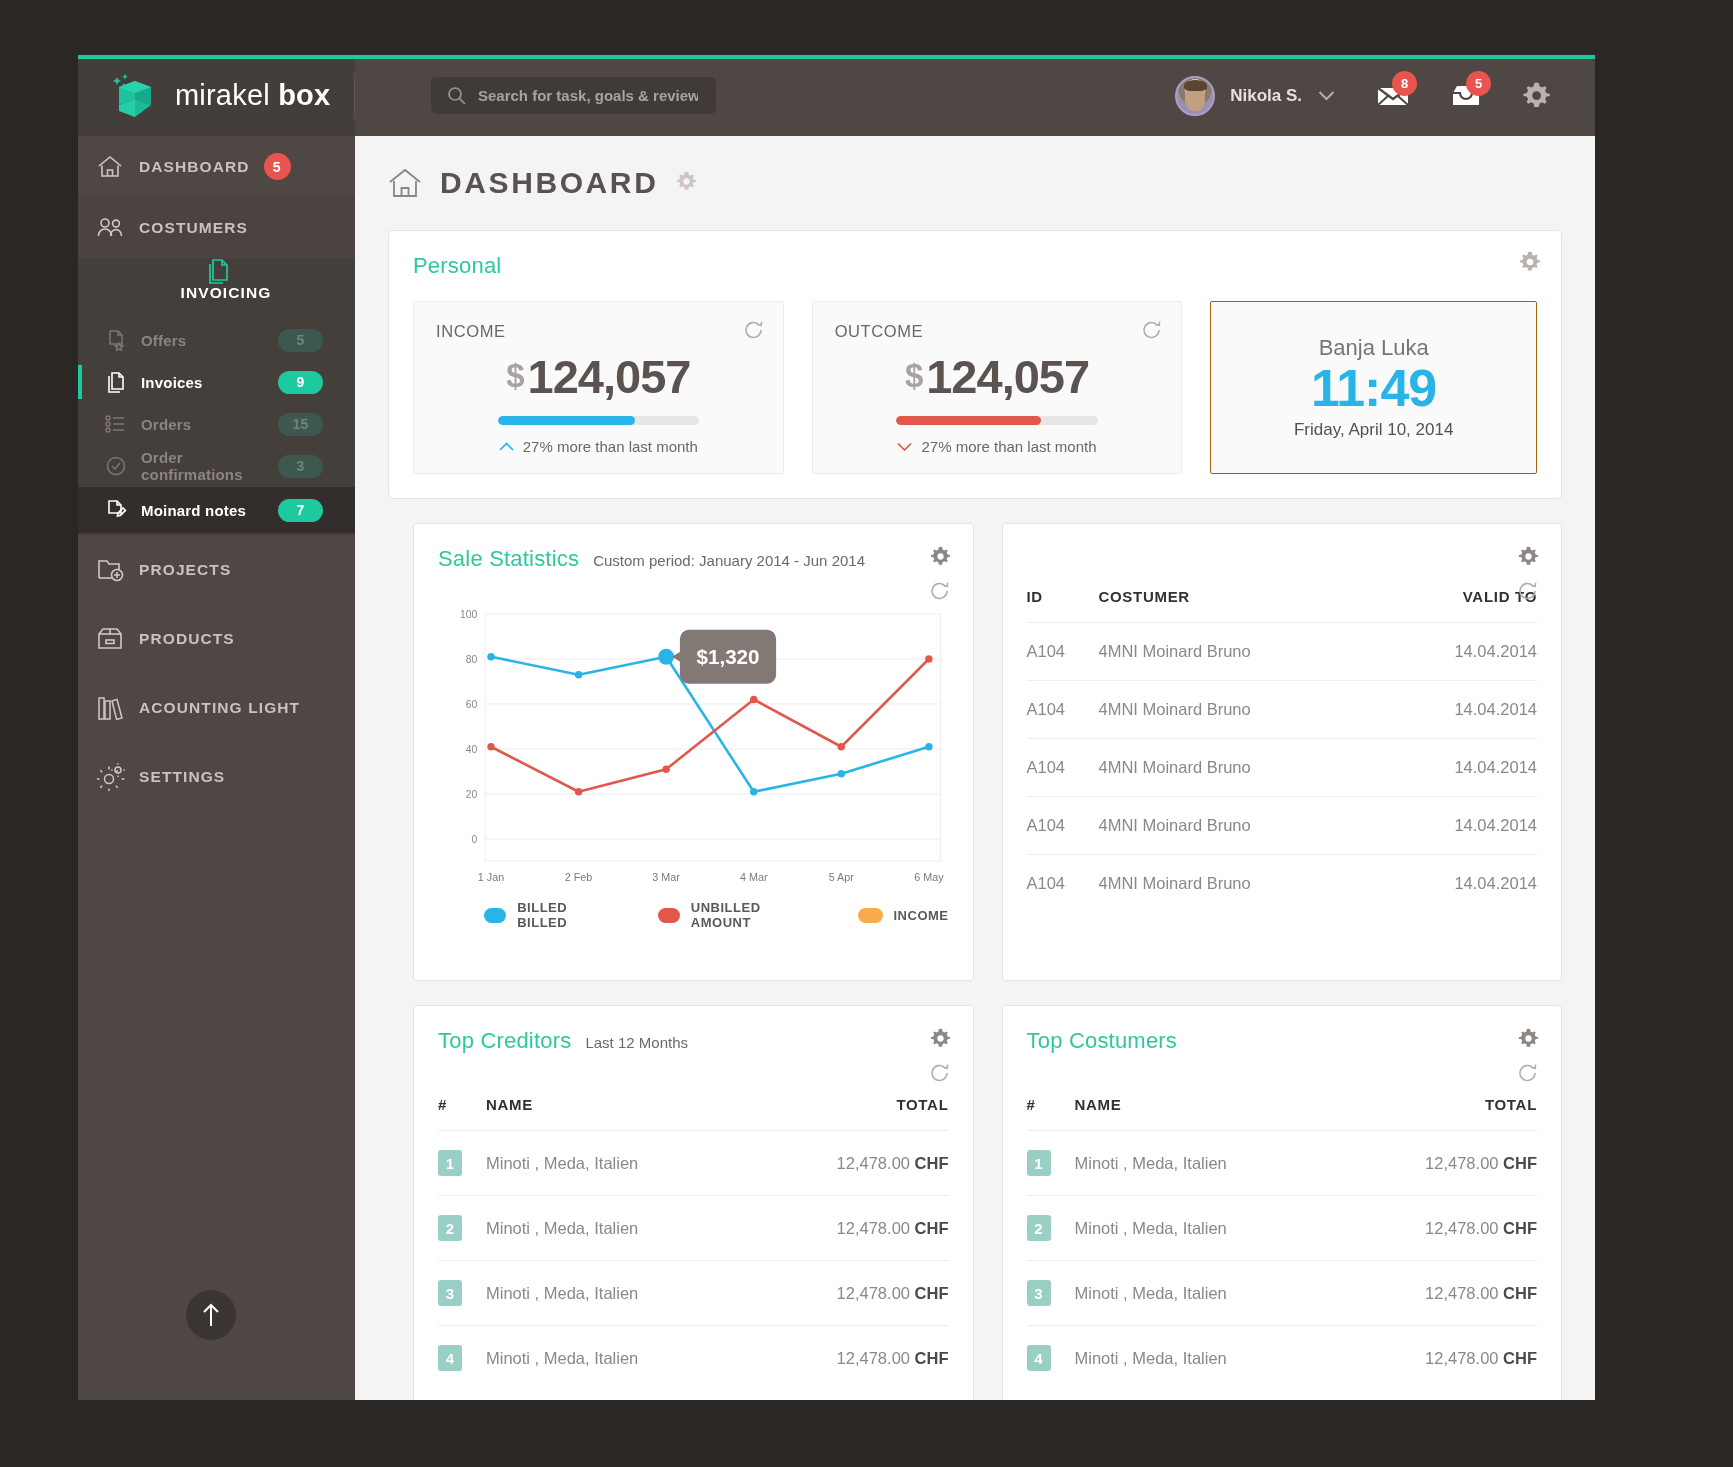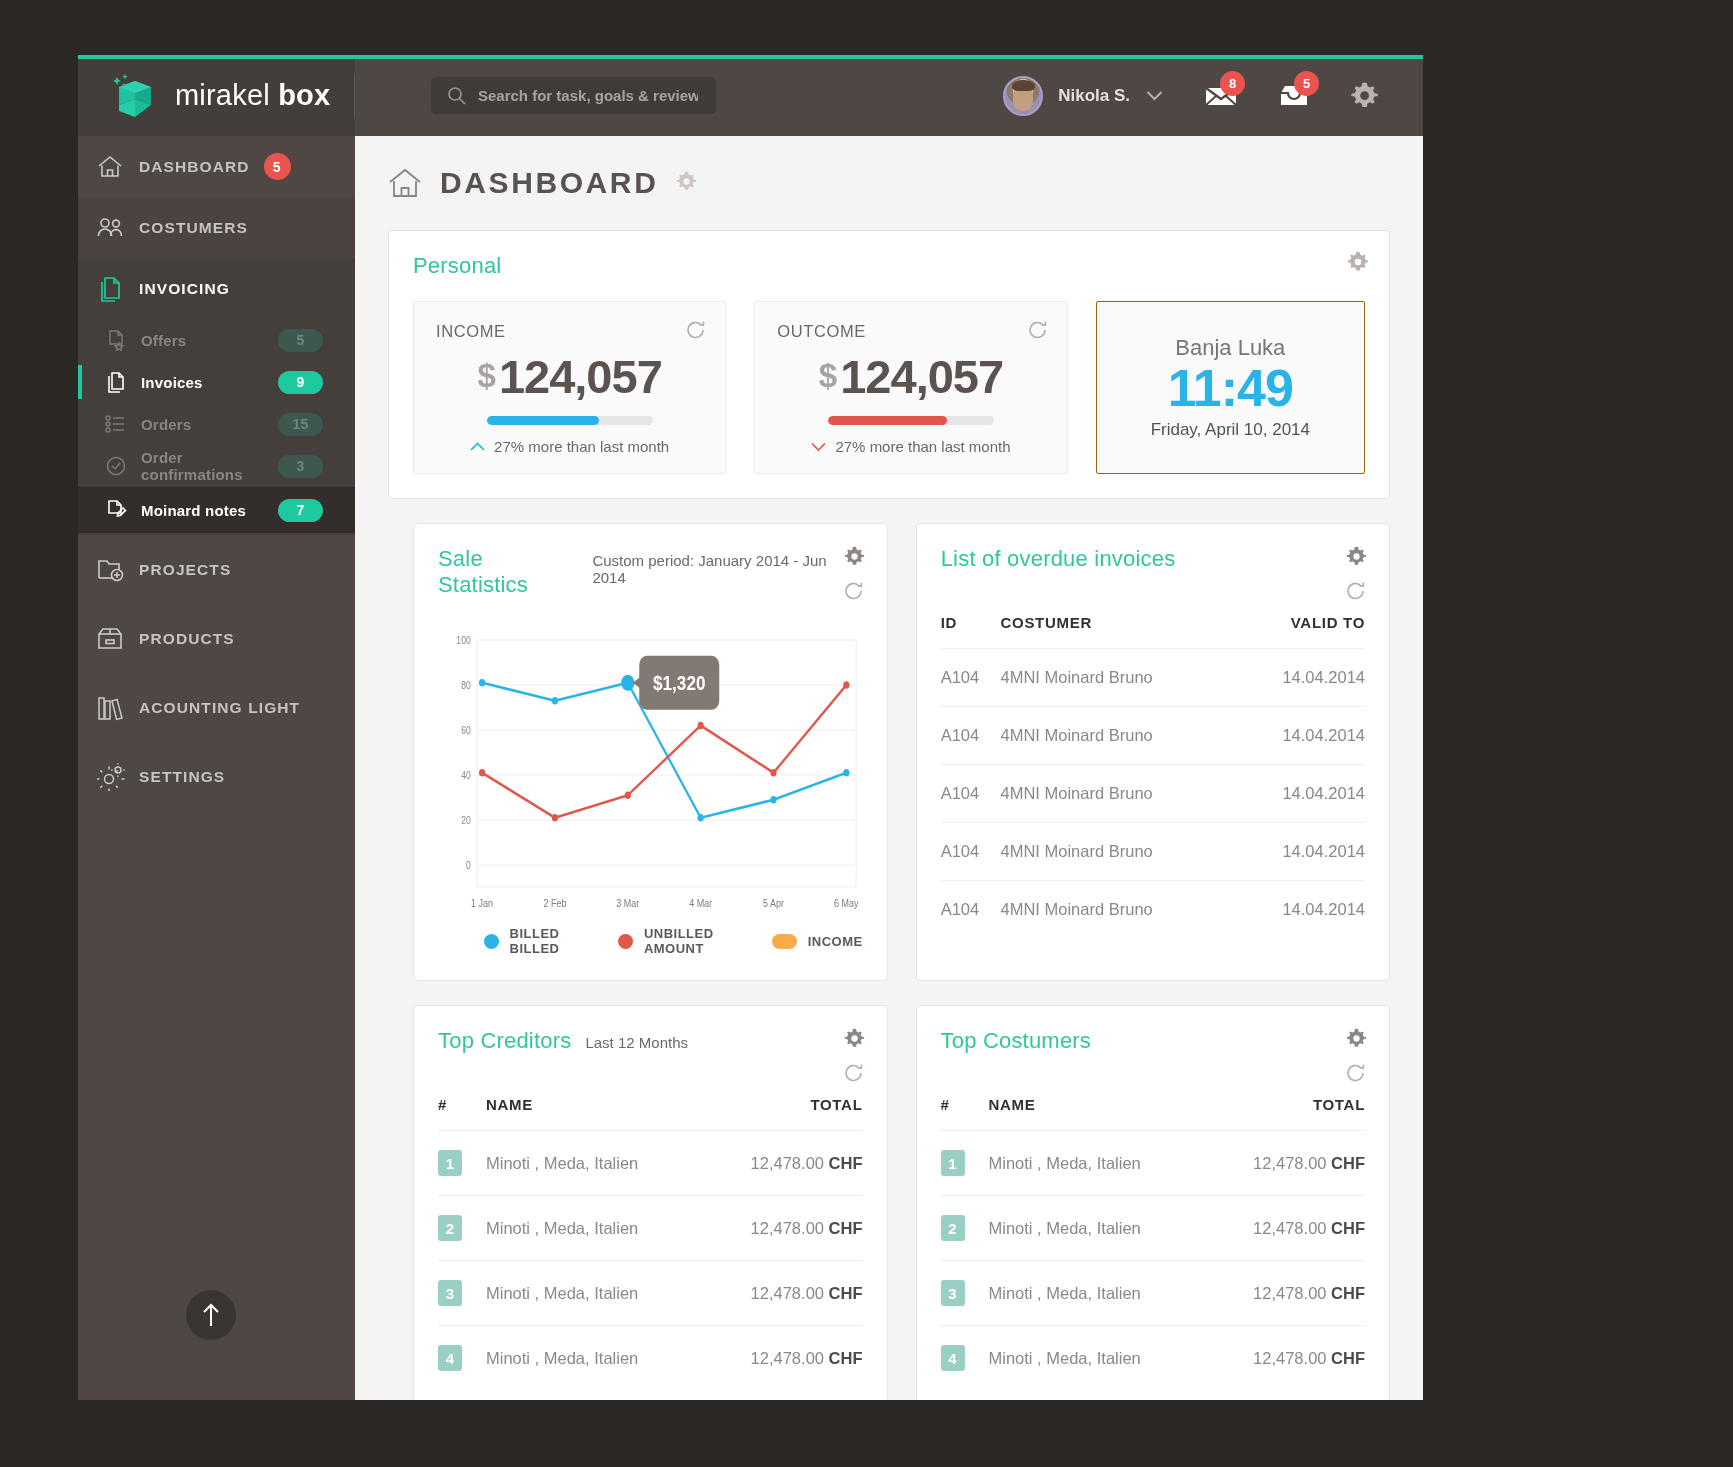--- a/index.html
+++ b/index.html
@@ -5,21 +5,21 @@
   * { box-sizing: border-box; margin: 0; padding: 0; }
   html, body {
     width: 1733px; height: 1467px;
     background: #2b2725;
     font-family: "Liberation Sans", sans-serif;
     overflow: hidden;
   }
   .app {
     position: absolute;
     left: 78px; top: 55px;
-    width: 1345px; height: 1345px;
+    width: 1517px; height: 1345px;
     background: #a16207;
     overflow: hidden;
   }
   .topaccent {
     position: absolute; left: 0; top: 0; width: 100%; height: 4px;
     background: #1ec9a0;
     z-index: 40;
   }
 
   
@@ -44,21 +44,21 @@
 
   .navitem {
     height: 61px; display: flex; align-items: center;
     padding-left: 19px; color: #c9c3bf;
     font-size: 15.5px; letter-spacing: 1.1px; font-weight: 600;
     cursor: pointer; position: relative;
   }
   .navitem .nav-ico { width: 42px; flex: none; display: flex; align-items: center; justify-content: flex-start;}
   .navitem.lvl1 { background: #4e4744; }
   .navitem.lvl1.alt { background: #4a4340; }
-  .navitem.active-parent { background: #453f3c; color: #ffffff; }
+  .navitem.active-parent { background: #453f3c; color: #ffffff; flex-direction: column; }
   .navitem.active-parent .nav-ico svg { stroke: #1ec9a0; }
 
   .subgroup { background: #453f3c; padding-bottom: 2px; }
   .subitem {
     height: 42px; display: flex; align-items: center;
     padding-left: 27px; color: #8b8481;
     font-size: 15px; font-weight: 600; letter-spacing: .2px;
     position: relative; cursor: pointer;
   }
   .subitem .nav-ico { width: 36px; flex: none; }
@@ -590,21 +590,20 @@
             <span class="legend-txt">UNBILLED AMOUNT</span>
           </div>
           <div class="legend-item">
             <span class="legend-dot" style="background:#f9ab4b"></span>
             <span class="legend-txt">INCOME</span>
           </div>
         </div>
       </div>
 
       <div class="card tbl-card">
-        <div class="card-title">List of overdue invoices</div>
         <div class="gear-btn" style="right:22px;top:22px;">
           <svg width="21" height="21" viewBox="0 0 28 28">
             <path d="M14 1 l2.2 .4 .5 3.1 a9.5 9.5 0 0 1 2.5 1.45 l2.85-1.4 1.6 1.6 -1.4 2.85 a9.5 9.5 0 0 1 1.45 2.5 l3.1 .5 0 2.25 -3.1 .5 a9.5 9.5 0 0 1 -1.45 2.5 l1.4 2.85 -1.6 1.6 -2.85-1.4 a9.5 9.5 0 0 1 -2.5 1.45 l-.5 3.1 -2.25 0 -2.25 0 -.5-3.1 a9.5 9.5 0 0 1 -2.5-1.45 l-2.85 1.4 -1.6-1.6 1.4-2.85 a9.5 9.5 0 0 1 -1.45-2.5 l-3.1-.5 0-2.25 3.1-.5 a9.5 9.5 0 0 1 1.45-2.5 l-1.4-2.85 1.6-1.6 2.85 1.4 a9.5 9.5 0 0 1 2.5-1.45 l.5-3.1 Z" fill="#8d8784"></path>
             <circle cx="14" cy="14" r="4.2" fill="#ffffff"></circle>
           </svg>
         </div>
         <div class="refresh-btn" style="right:22px;top:57px;">
           <svg width="22" height="22" viewBox="0 0 22 22" fill="none" stroke="#b5aeab" stroke-width="1.6">
             <path d="M18 10 a7.5 7.5 0 1 1 -2.6-5.7"></path>
               <path d="M18.6 1.6 L18.2 5.2 L14.6 4.6"></path>

